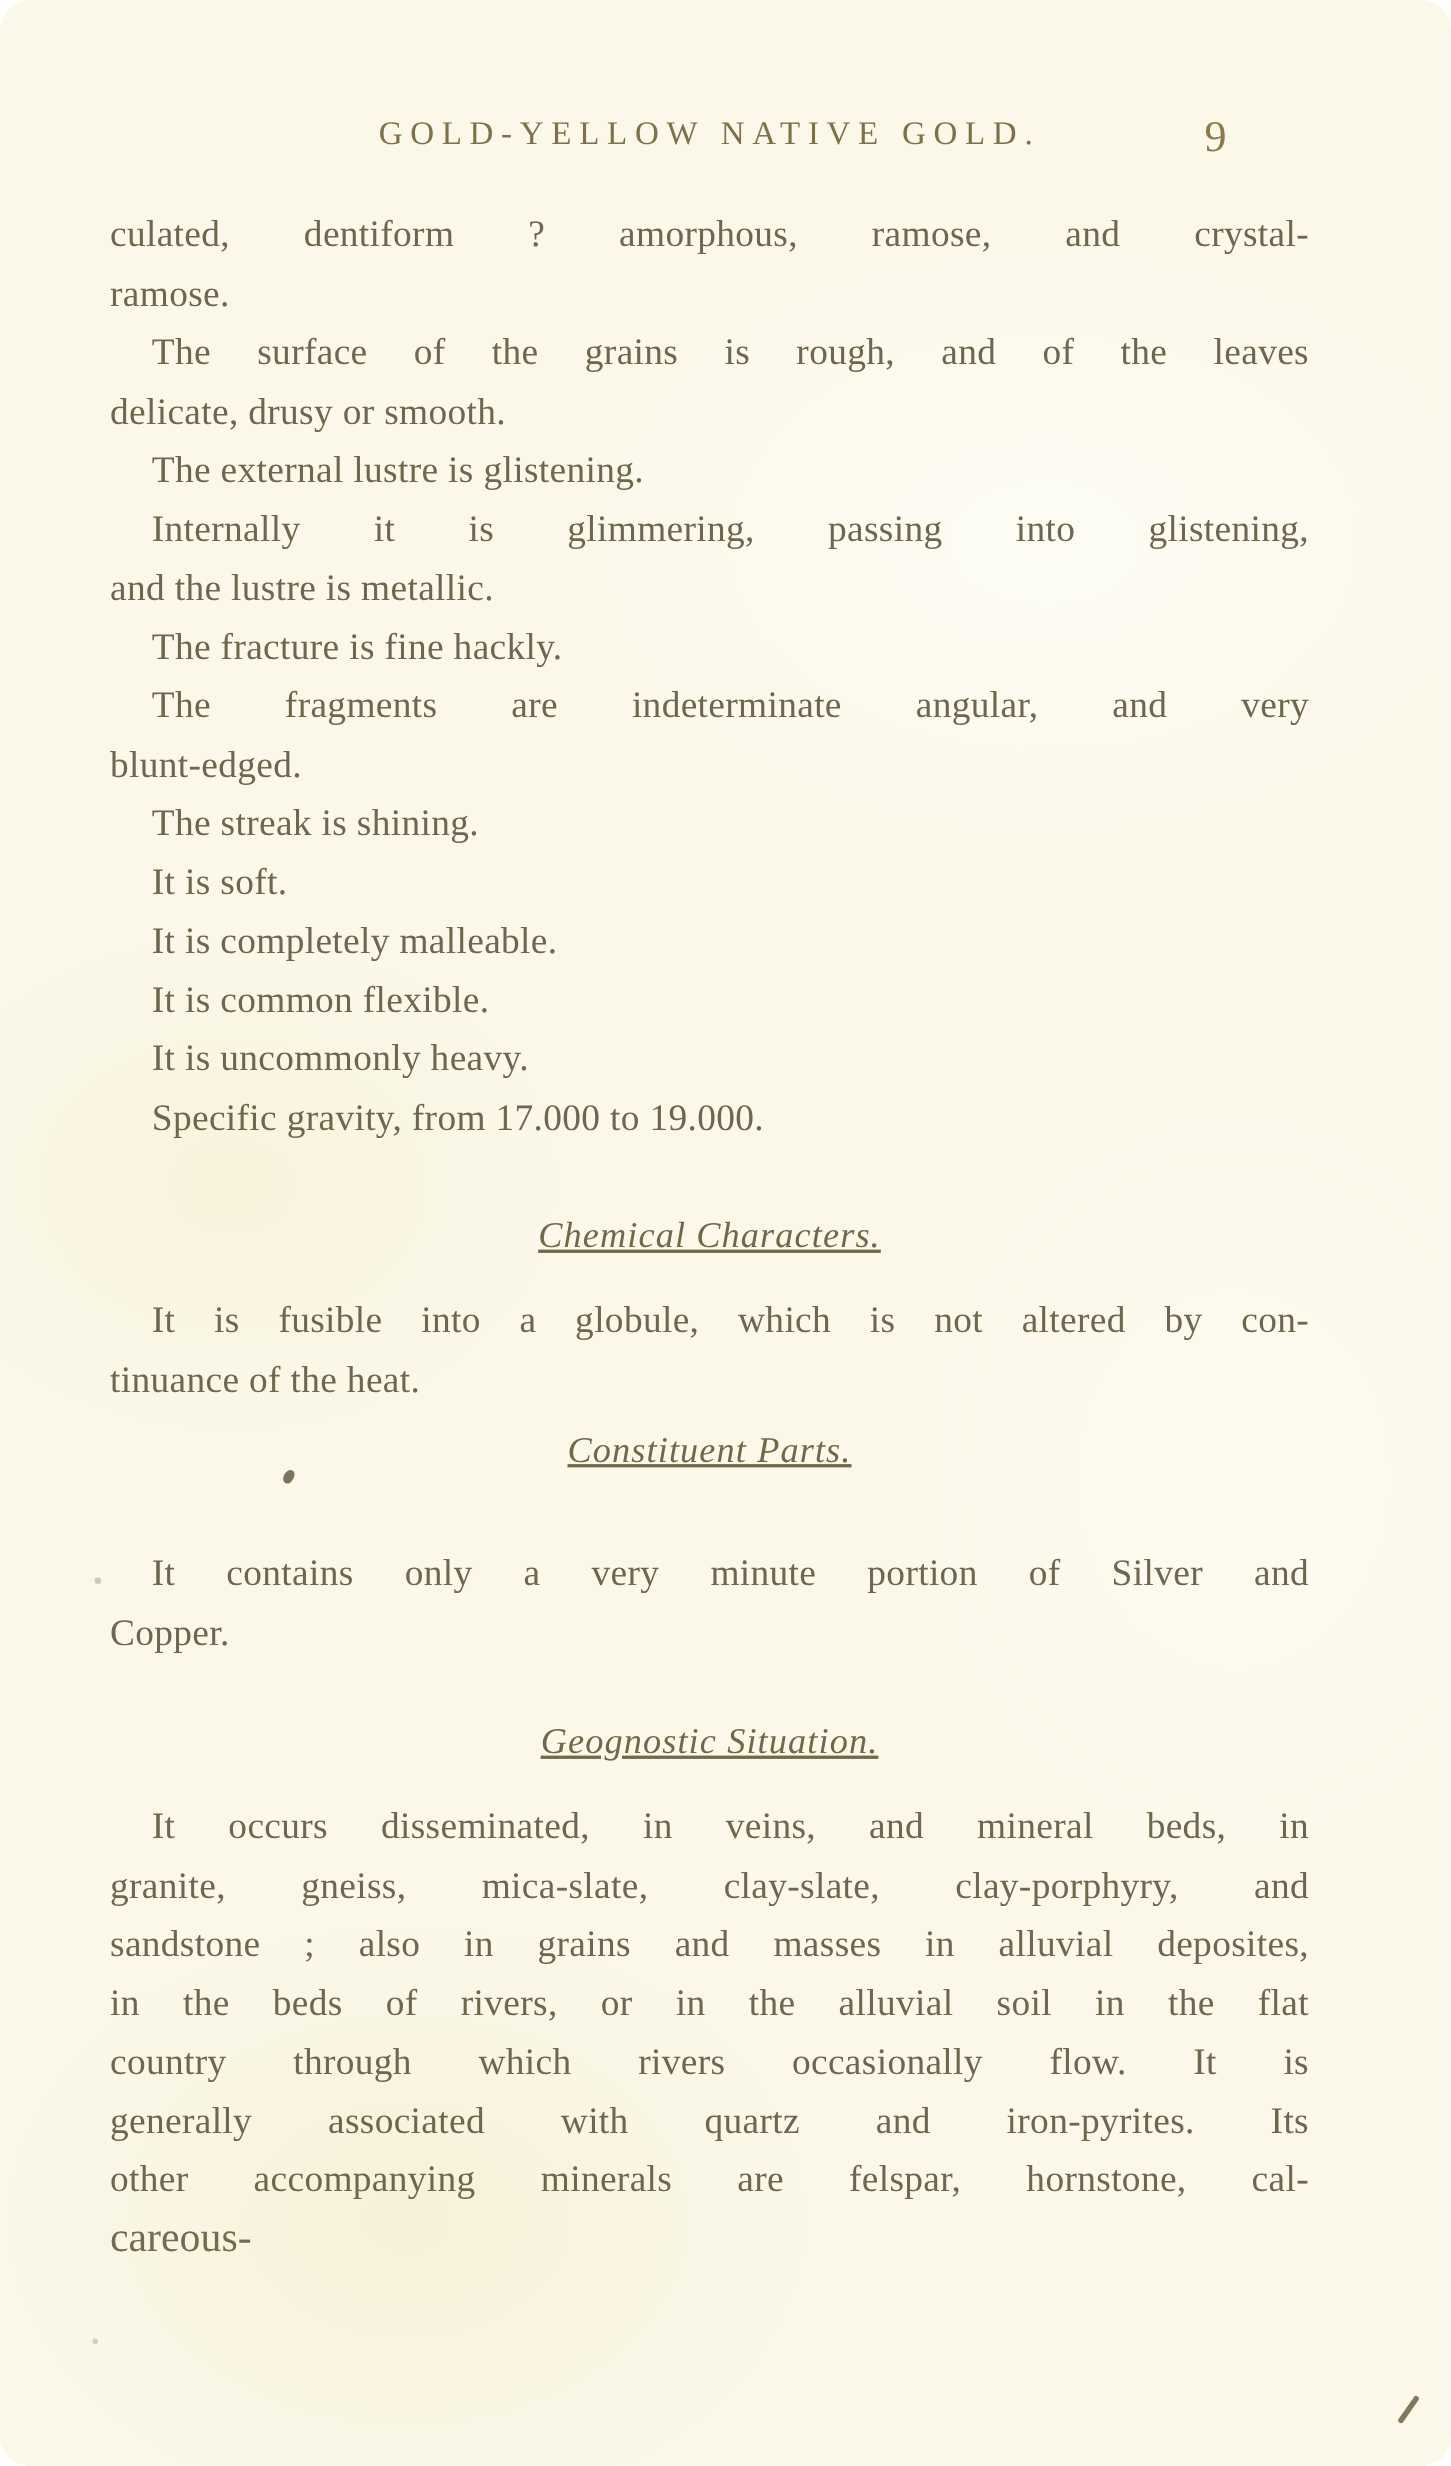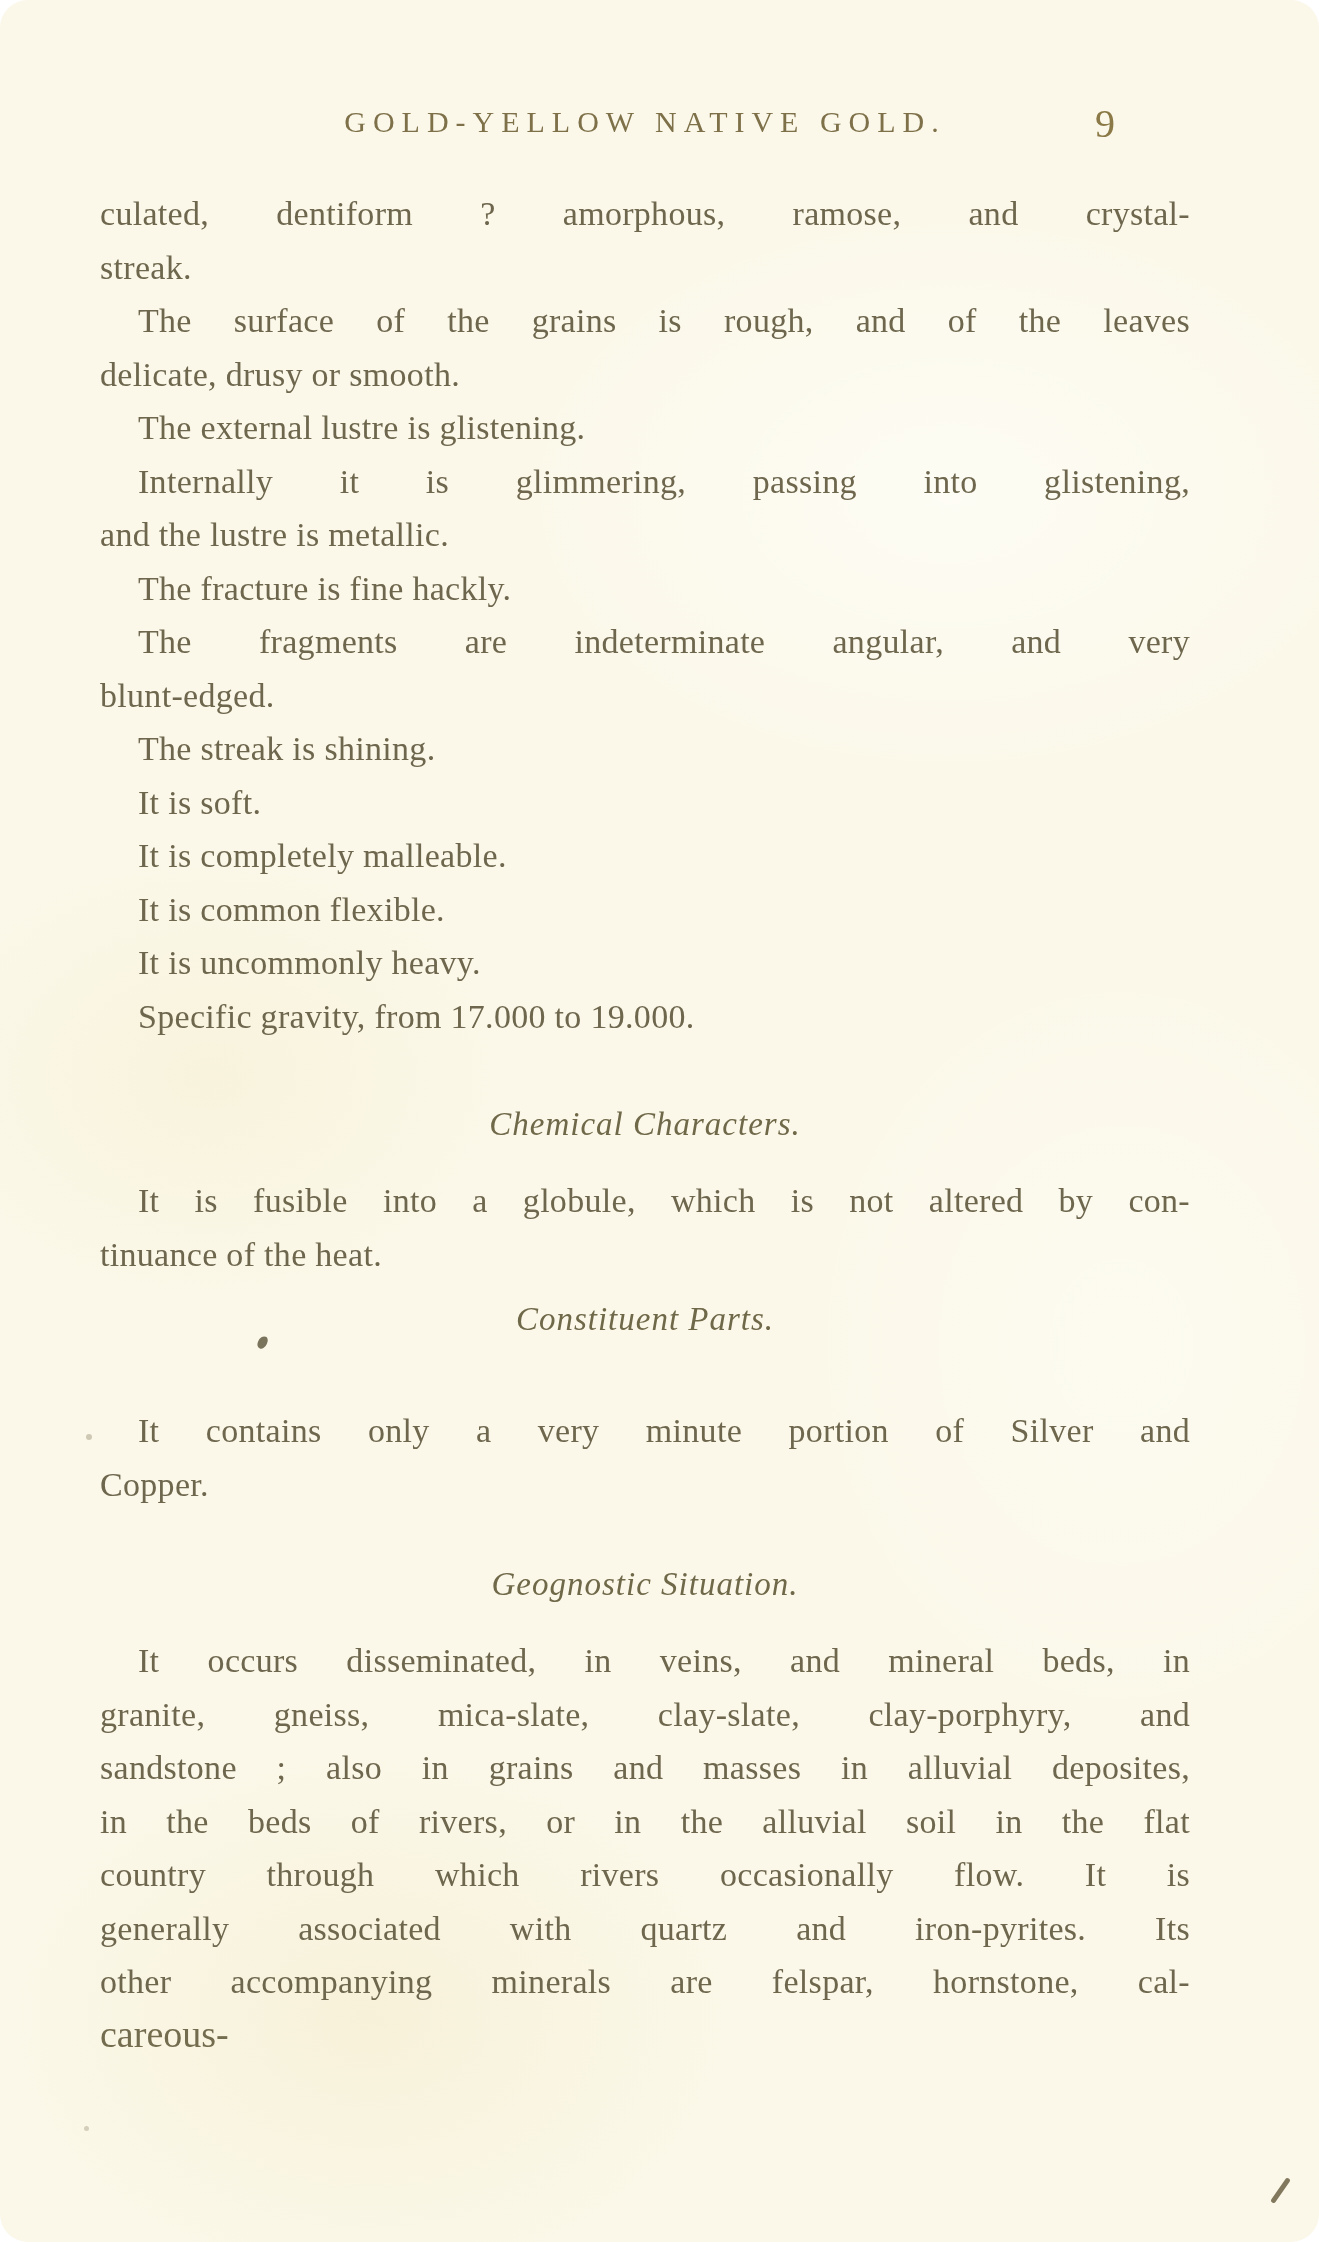--- a/index.html
+++ b/index.html
@@ -39,20 +39,21 @@
   }
   .line { white-space: normal; }
   .line.justify { text-align: justify; text-align-last: justify; }
   .line.indent { text-indent: 38px; font-family: Liberation Serif, serif; }
   .heading {
     position: absolute; left: 100px; width: 1090px;
     font-size: 33px; line-height: 53px;
     font-style: italic; text-align: center;
     letter-spacing: 1px;
     color: #6f6849;
+    text-decoration: underline;
   }
   .catchword {
     position: absolute; left: 100px; width: 1090px;
     font-size: 38px; line-height: 53px;
     text-align: left;
     color: #746c4e;
   }
   .blockA { top: 187px; }
   .h1 { top: 1098px; }
   .blockB { top: 1174px; }
@@ -89,21 +90,21 @@
 
 <div class="page">
 
   <div class="runhead">GOLD-YELLOW NATIVE GOLD.</div>
 
   <div class="pagenum">9</div>
 
   <div class="textblock blockA">
 
   <div class="line justify">culated, dentiform ? amorphous, ramose, and crystal-</div>
-      <div class="line">streak.</div>
+      <div class="line">ramose.</div>
       <div class="line indent justify">The surface of the grains is rough, and of the leaves</div>
       <div class="line">delicate, drusy or smooth.</div>
       <div class="line indent">The external lustre is glistening.</div>
       <div class="line indent justify">Internally it is glimmering, passing into glistening,</div>
       <div class="line">and the lustre is metallic.</div>
       <div class="line indent">The fracture is fine hackly.</div>
       <div class="line indent justify">The fragments are indeterminate angular, and very</div>
       <div class="line">blunt-edged.</div>
       <div class="line indent">The streak is shining.</div>
       <div class="line indent">It is soft.</div>

